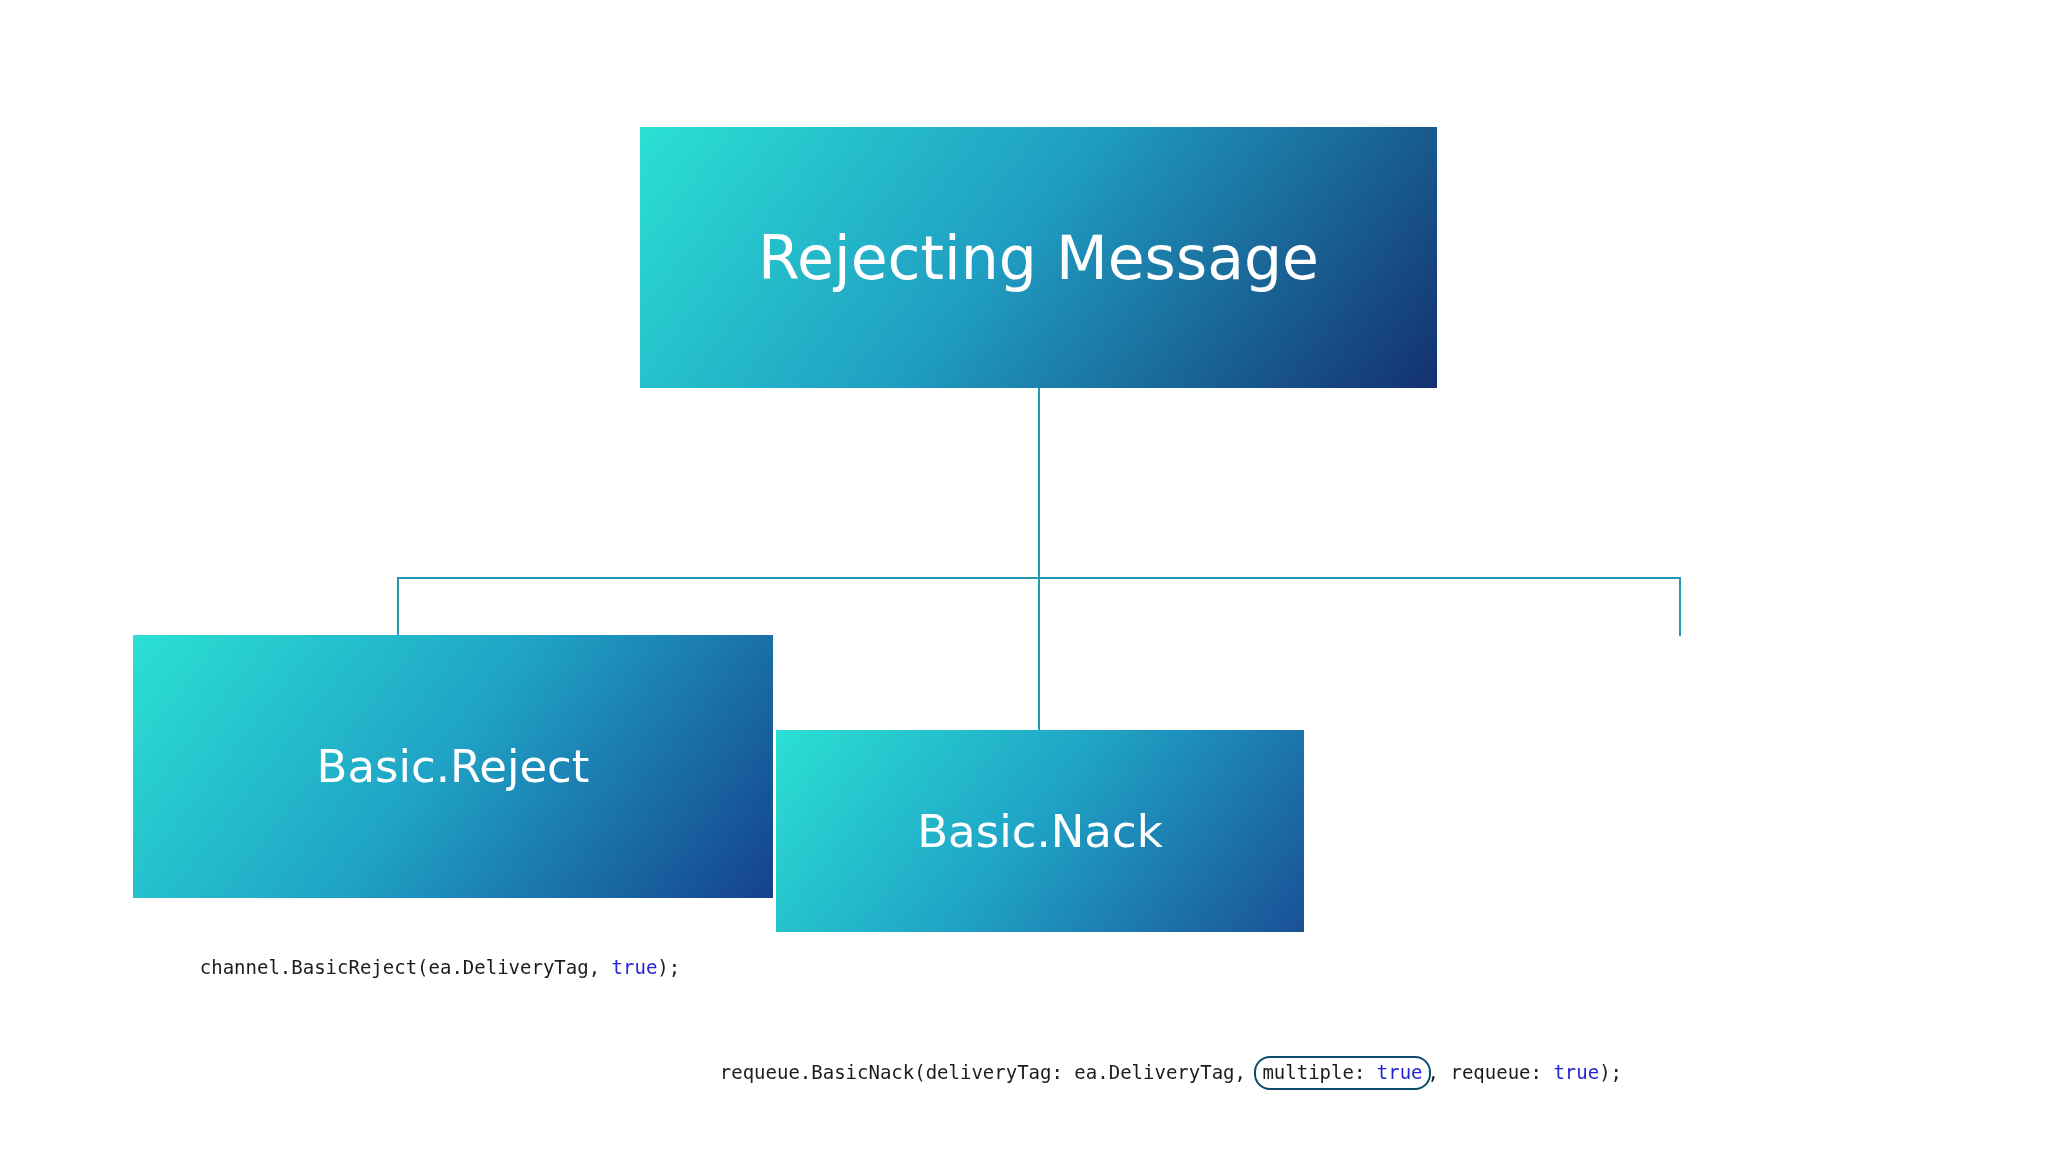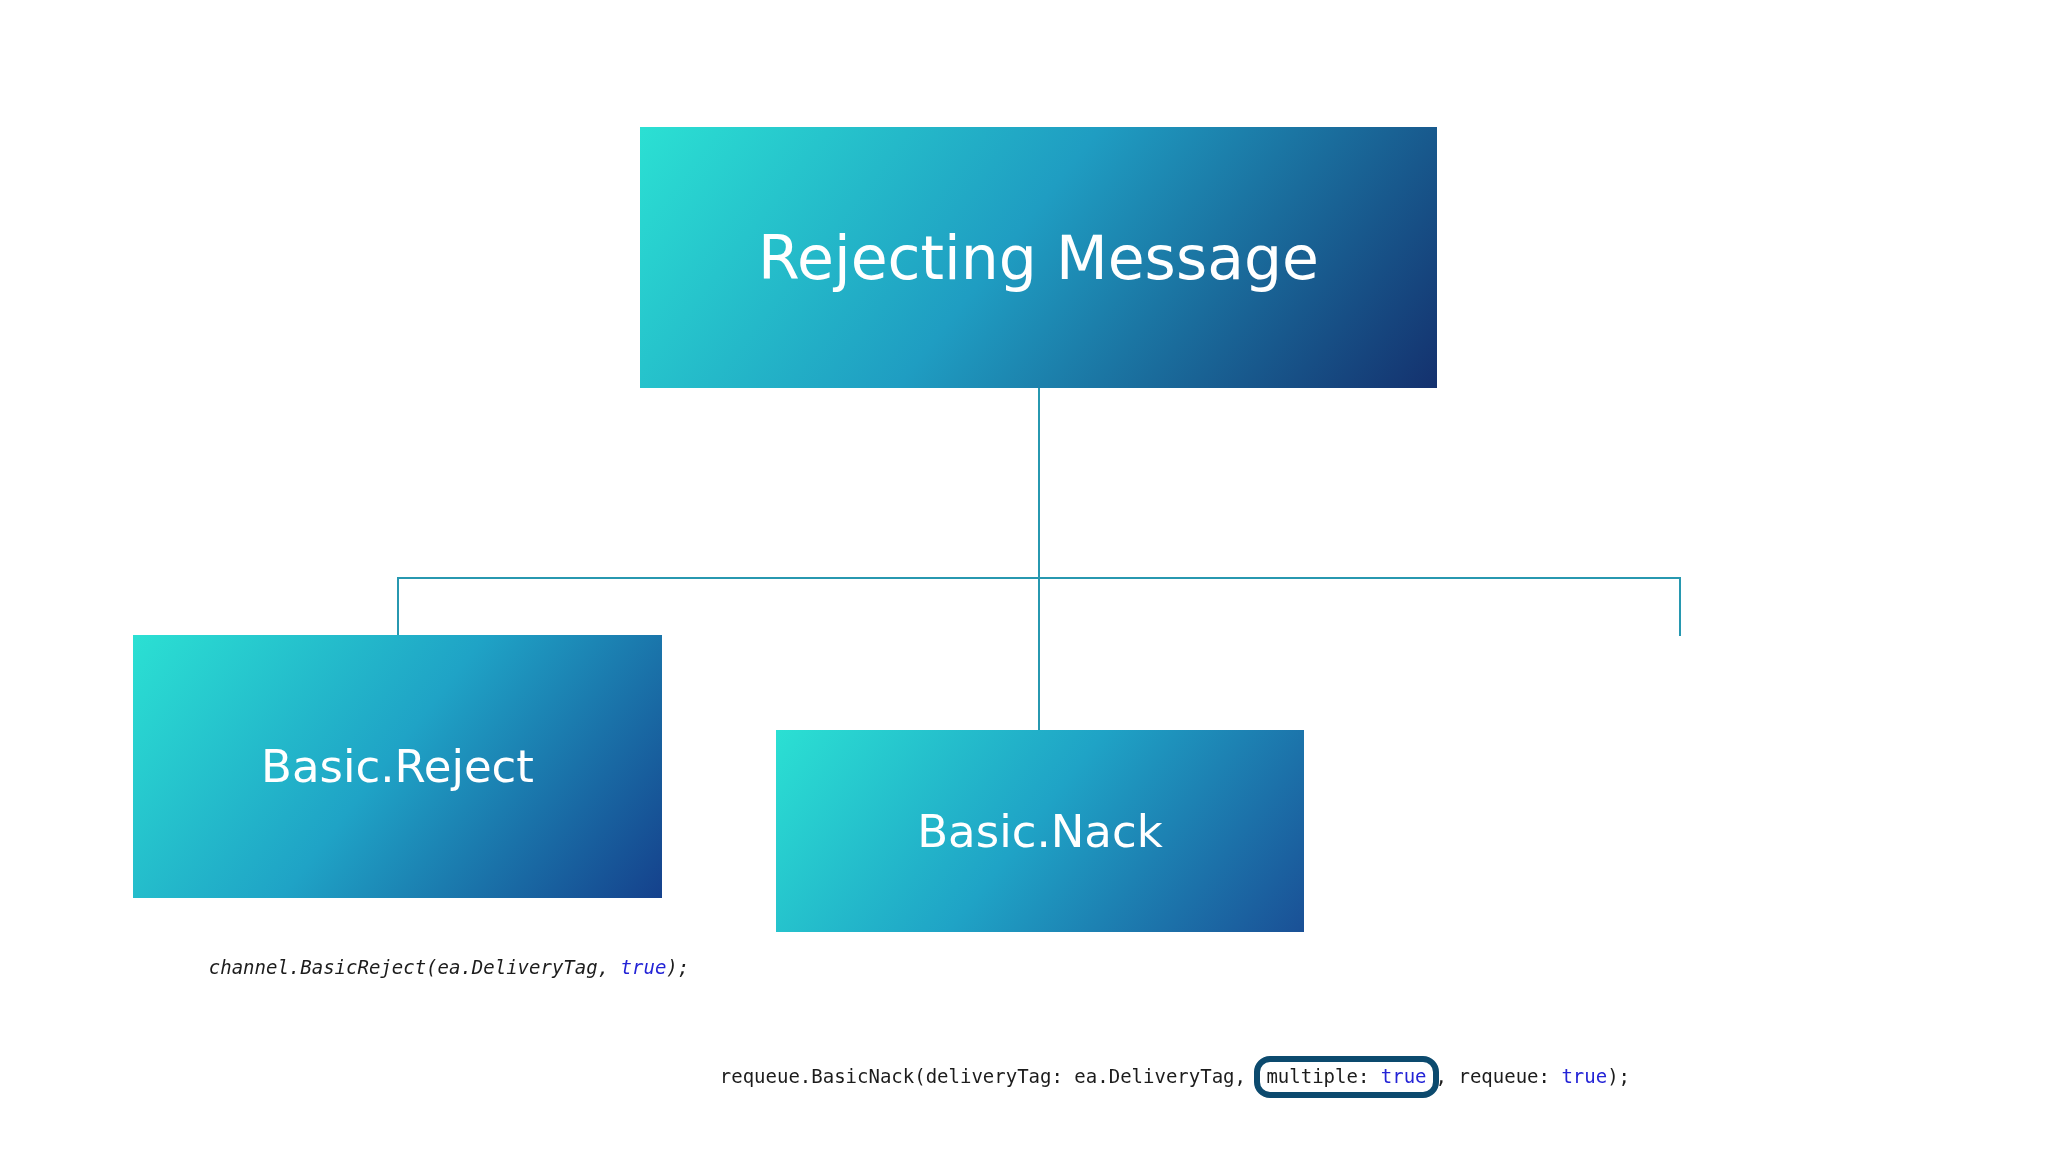--- a/index.html
+++ b/index.html
@@ -22,21 +22,21 @@
     justify-content: center;
     color: #ffffff;
     text-align: center;
   }
   .node-title {
     left: 640px; top: 127px; width: 797px; height: 261px;
     background: linear-gradient(128deg, #2be0d3 0%, #1f9dc2 46%, #14316e 100%);
     font-size: 60px;
   }
   .node-reject {
-    left: 133px; top: 635px; width: 529px; height: 263px;
+    left: 133px; top: 635px; width: 640px; height: 263px;
     background: linear-gradient(128deg, #2be0d3 0%, #1fa3c6 48%, #15418c 100%);
     font-size: 45px;
   }
   .node-nack {
     left: 776px; top: 730px; width: 528px; height: 202px;
     background: linear-gradient(128deg, #2be0d3 0%, #1fa3c6 48%, #1a5096 100%);
     font-size: 45px;
   }
   .node-dead {
     left: 1415px; top: 635px; width: 530px; height: 263px;
@@ -53,26 +53,26 @@
   .conn-mid   { left: 1038px; top: 577px; width: 2px;   height: 154px; }
   .conn-right { left: 1679px; top: 577px; width: 2px;   height: 59px;  }
   .code {
     position: absolute;
     font-family: "DejaVu Sans Mono", "Liberation Mono", monospace;
     font-size: 19px;
     line-height: 26px;
     color: #1c1c1c;
     white-space: pre;
   }
-  .code-reject { left: 163px; top: 928px; font-style: italic; }
+  .code-reject { left: 154px; top: 928px; }
   .code-nack   { left: 674px; top: 1033px; }
   .kw { color: #2323d6; }
   .oval {
     display: inline-block;
-    border: 6px solid #0c4a6e;
+    border: 2px solid #0c4a6e;
     border-radius: 16px;
     padding: 1px 6px 3px 6px;
     margin: -3px -3px -5px -3px;
   }
 </style>
 </head>
 <body>
 
 <div class="stage">
 

